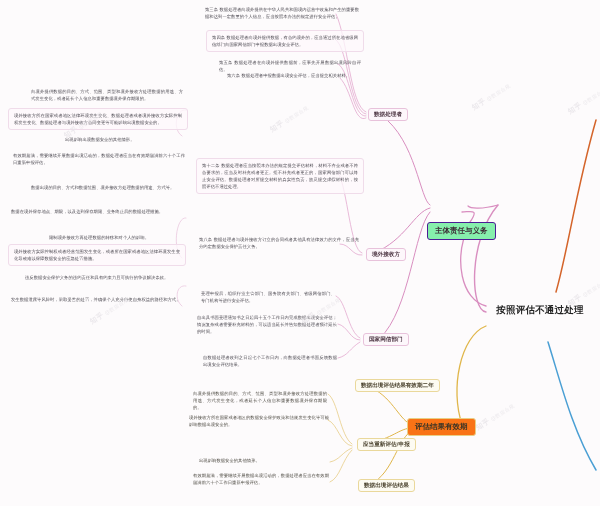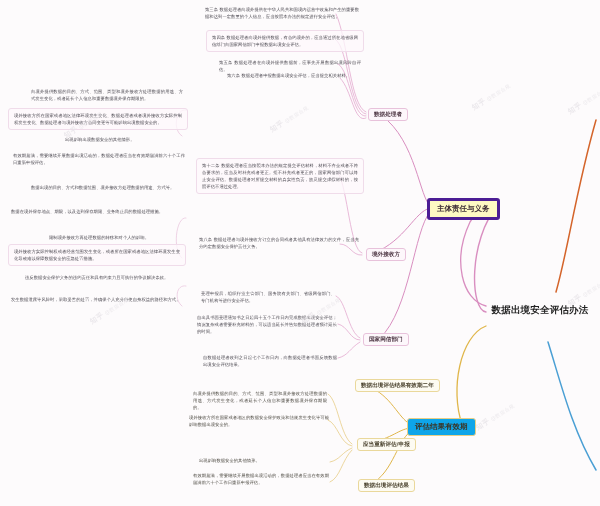--- a/index.html
+++ b/index.html
@@ -27,22 +27,22 @@
     left:486px;top:296px;width:108px;
     padding:7px 4px;text-align:center;
     color:#222;font-weight:700;font-size:9.5px;line-height:1.45;
     letter-spacing:.2px;
   }
 
   .main{
     padding:3px 7px;border-radius:3px;text-align:center;
     font-size:7.5px;font-weight:700;line-height:1.3;white-space:nowrap;
   }
-  .main.pink{border:3px solid #4c1d95;background:#fef9c3;color:#3b2b34;}
-  .main.yellow{border:1px solid #e8cf86;background:#0ea5e9;color:#3b3526;}
+  .main.pink{border:1px solid #4c1d95;background:#86efac;color:#3b2b34;margin-top:24px;}
+  .main.yellow{border:1px solid #e8cf86;background:#f97316;color:#3b3526;}
 
   .sub{
     padding:2px 5px;border-radius:3px;text-align:center;
     font-size:5.6px;font-weight:700;line-height:1.25;white-space:nowrap;
   }
   .sub.pink{border:1px solid #e8c2db;background:#fdf7fb;color:#4a3340;}
   .sub.yellow{border:1px solid #ead89b;background:#fdfbf2;color:#463e29;}
 
   .leaf{
     font-size:4.3px;line-height:1.65;color:#4d4a52;
@@ -98,21 +98,21 @@
       <path d="M352,448 C342,452 340,460 330,462" stroke="#e7cd86" stroke-width=".8"></path>
       <path d="M352,450 C342,460 340,478 330,482" stroke="#e7cd86" stroke-width=".8"></path>
 
       <path d="M186,110 C176,108 172,130 182,136" stroke="#e8c2db" stroke-width=".7"></path>
       <path d="M186,218 C176,216 172,250 182,258" stroke="#e8c2db" stroke-width=".7"></path>
       <path d="M186,286 C176,284 174,300 182,306" stroke="#e8c2db" stroke-width=".7"></path>
     </g>
   </svg>
 
   <div class="node root">
-    <div>数据出境安全评估办法</div>
+    <div>按照评估不通过处理</div>
   </div>
 
   <div class="node main pink" style="left:427px;top:198px;">
     <span>主体责任与义务</span>
   </div>
 
   <div class="node main yellow" style="left:407px;top:418px;">
     <span>评估结果有效期</span>
   </div>
 

